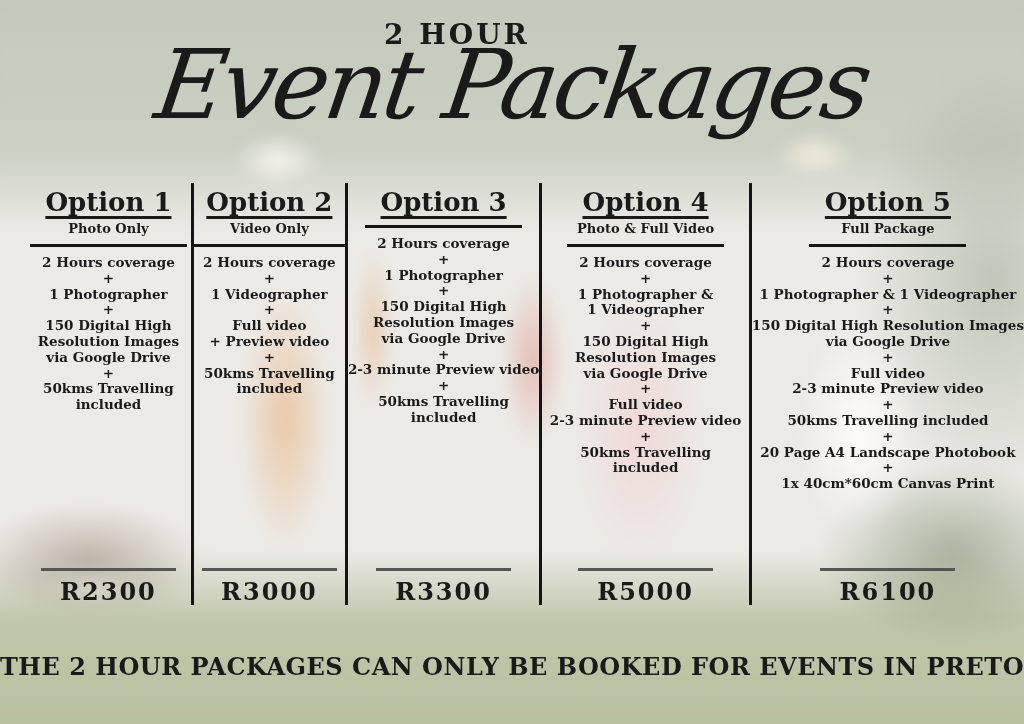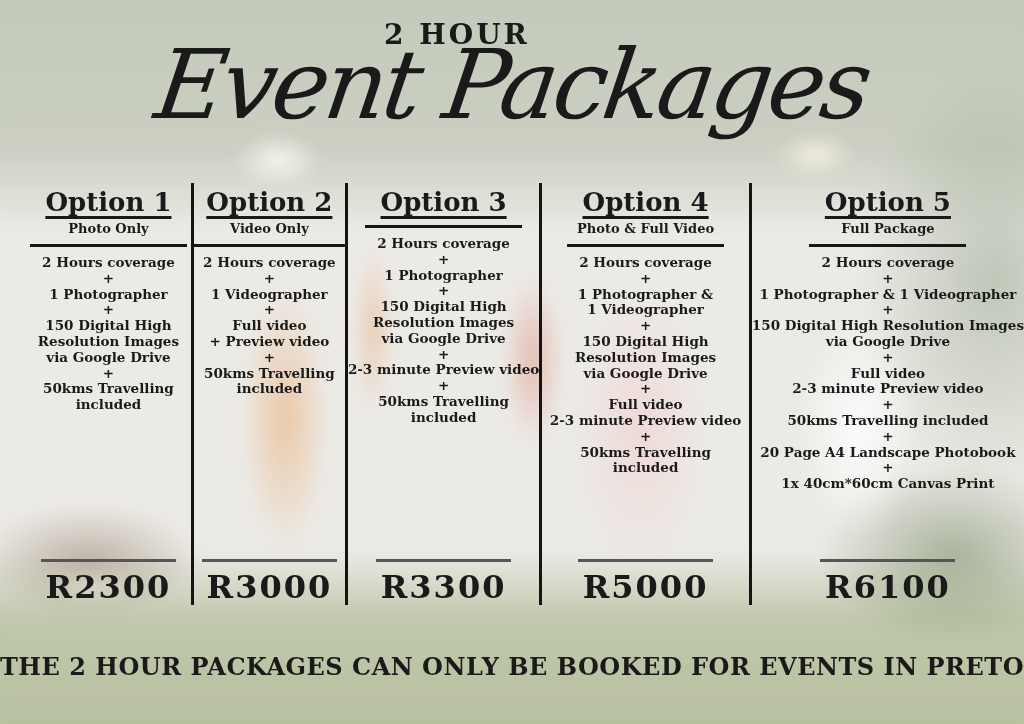--- a/index.html
+++ b/index.html
@@ -55,21 +55,21 @@
     margin:4px 0 0; font-size:26px; font-weight:700; white-space:nowrap;
     text-decoration:underline; text-decoration-thickness:3px; text-underline-offset:5px;
   }
   .opt-sub{ margin-top:4px; font-size:13px; font-weight:700; white-space:nowrap; }
   .rule-black{ width:157px; height:3px; background:#161616; margin-top:8px; }
   .lines{ margin-top:8px; }
   .line{ font-size:13.5px; line-height:15.8px; font-weight:700; text-align:center; white-space:nowrap; }
   .spacer{ flex:1; }
   .price-block{ display:flex; flex-direction:column; align-items:center; }
   .rule-gray{ width:135px; height:3px; background:#565656; }
-  .price{ margin-top:8px; font-size:32px; line-height:1.1; font-weight:700; letter-spacing:2px; }
+  .price{ margin-top:8px; font-size:24px; line-height:1.1; font-weight:700; letter-spacing:2px; }
   
   .footer-note{
     position:absolute; top:652px; left:0; width:100%; z-index:2;
     text-align:center; font-size:24px; font-weight:700; letter-spacing:0.5px;
     white-space:nowrap;
   }
 </style>
 </head>
 <body>
 

